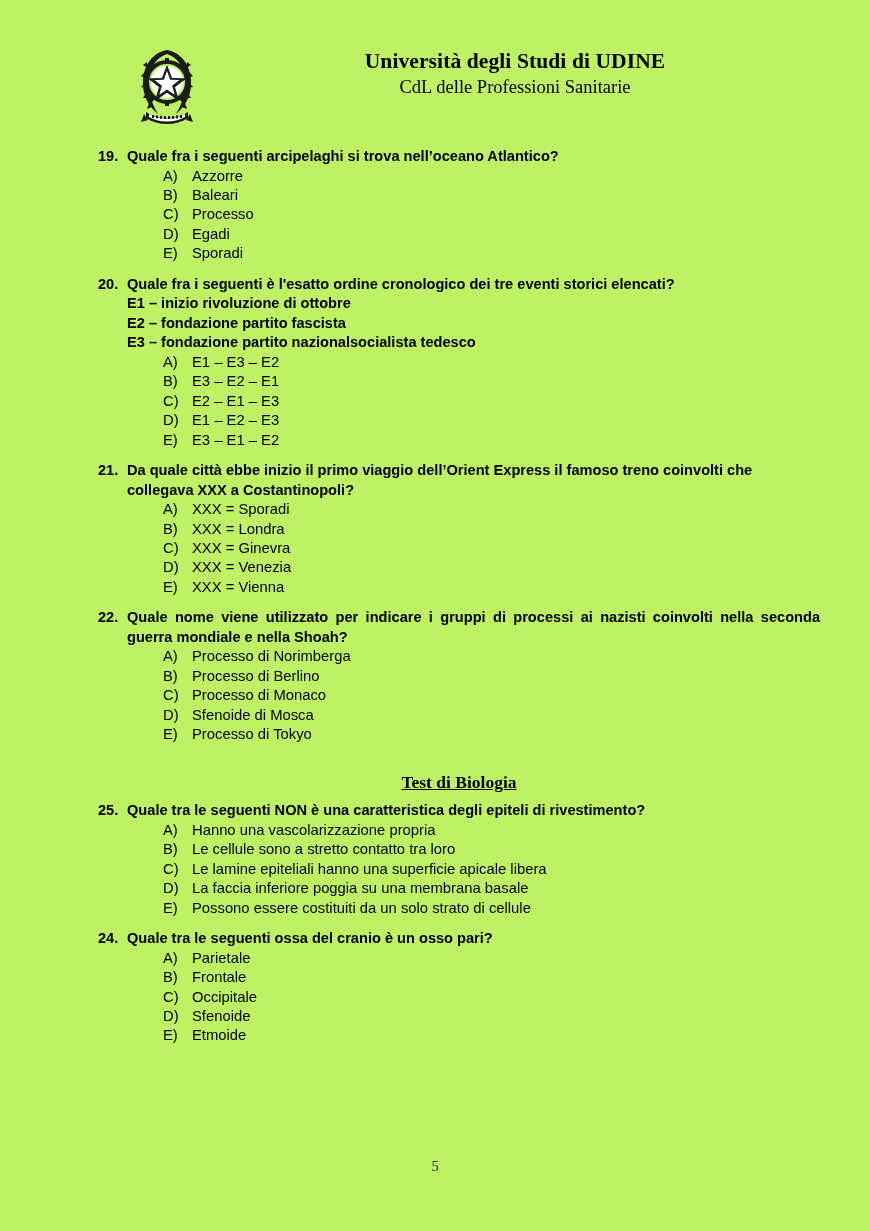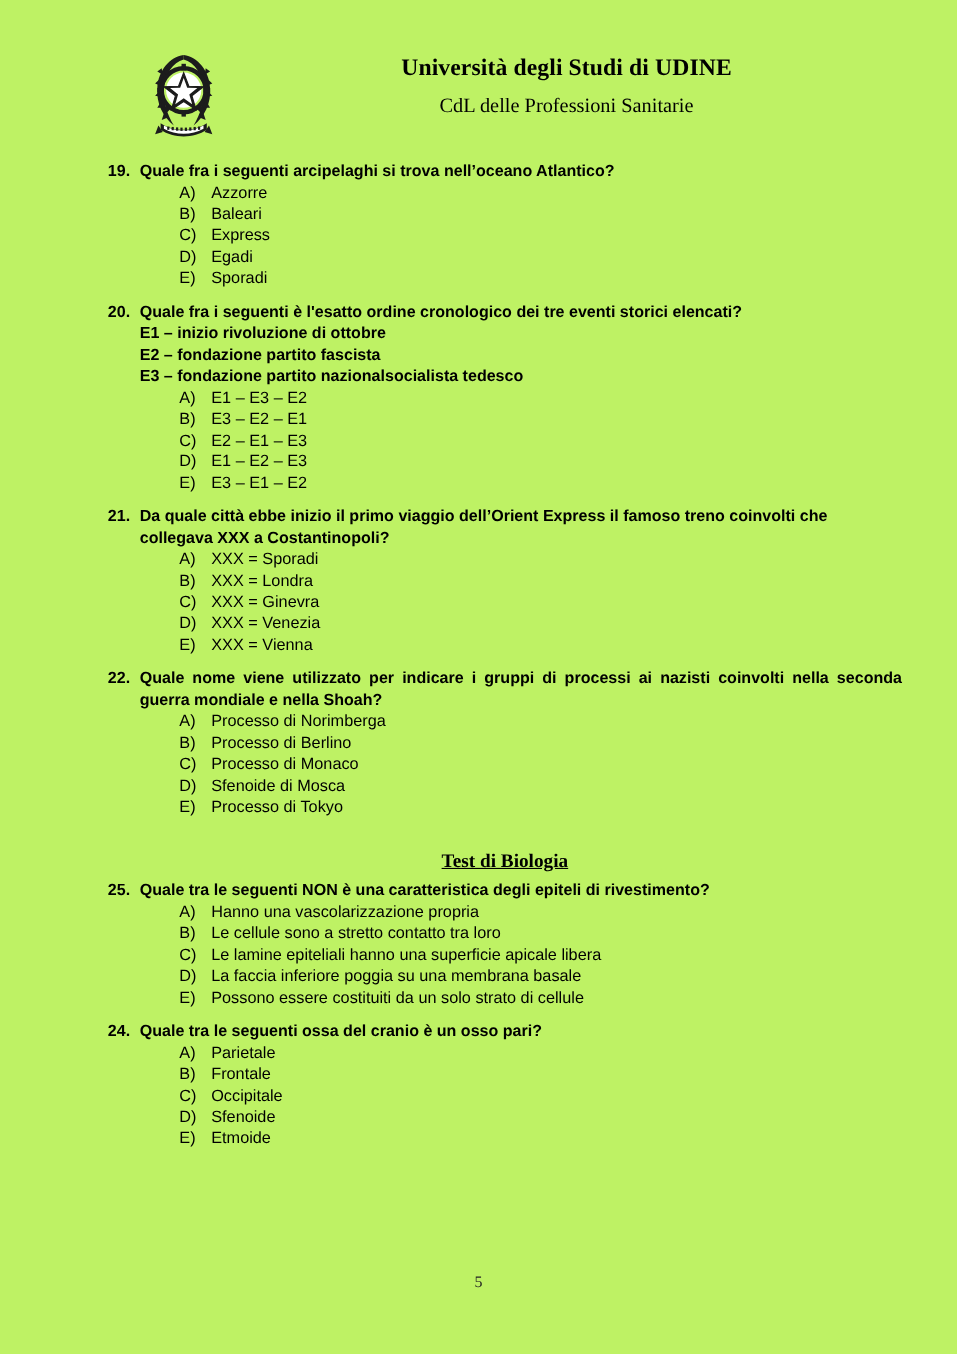--- a/index.html
+++ b/index.html
@@ -46,21 +46,21 @@
     font-weight: bold;
     font-size: 21.5px;
     line-height: 26px;
     letter-spacing: 0.1px;
   }
   .uni-sub {
     font-family: "Liberation Serif", serif;
     font-weight: normal;
     font-size: 18.5px;
     line-height: 24px;
-    margin-top: 11px;
+    margin-top: 1px;
   }
 
   
   .content {
     position: absolute;
     left: 98px;
     top: 147px;
     width: 722px;
   }
 
@@ -210,21 +210,21 @@
         <span class="q-num">19.</span><span>Quale fra i seguenti arcipelaghi si trova nell’oceano Atlantico?</span>
       </div>
       <ul class="options">
         <li class="option">
           <span class="opt-letter">A)</span><span>Azzorre</span>
         </li>
         <li class="option">
           <span class="opt-letter">B)</span><span>Baleari</span>
         </li>
         <li class="option">
-          <span class="opt-letter">C)</span><span>Express</span>
+          <span class="opt-letter">C)</span><span>Processo</span>
         </li>
         <li class="option">
           <span class="opt-letter">D)</span><span>Egadi</span>
         </li>
         <li class="option">
           <span class="opt-letter">E)</span><span>Sporadi</span>
         </li>
       </ul>
     </div>
 

